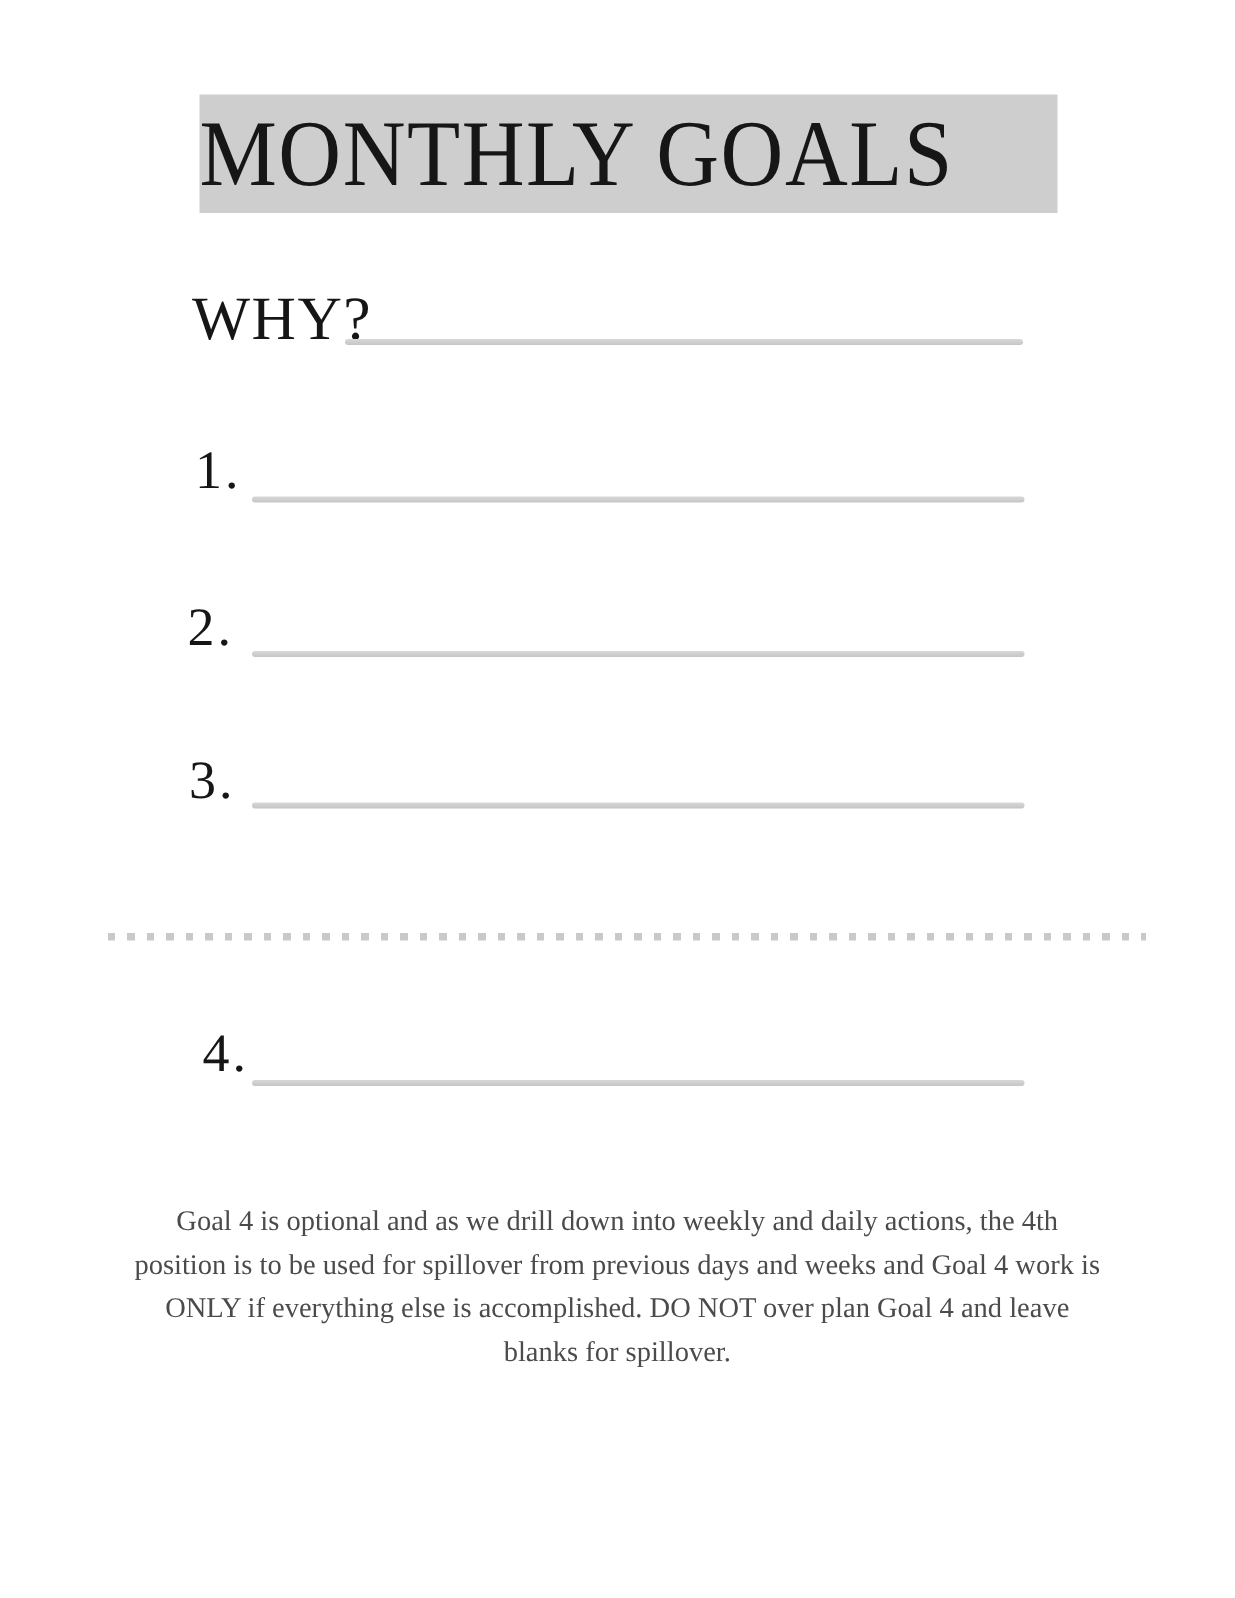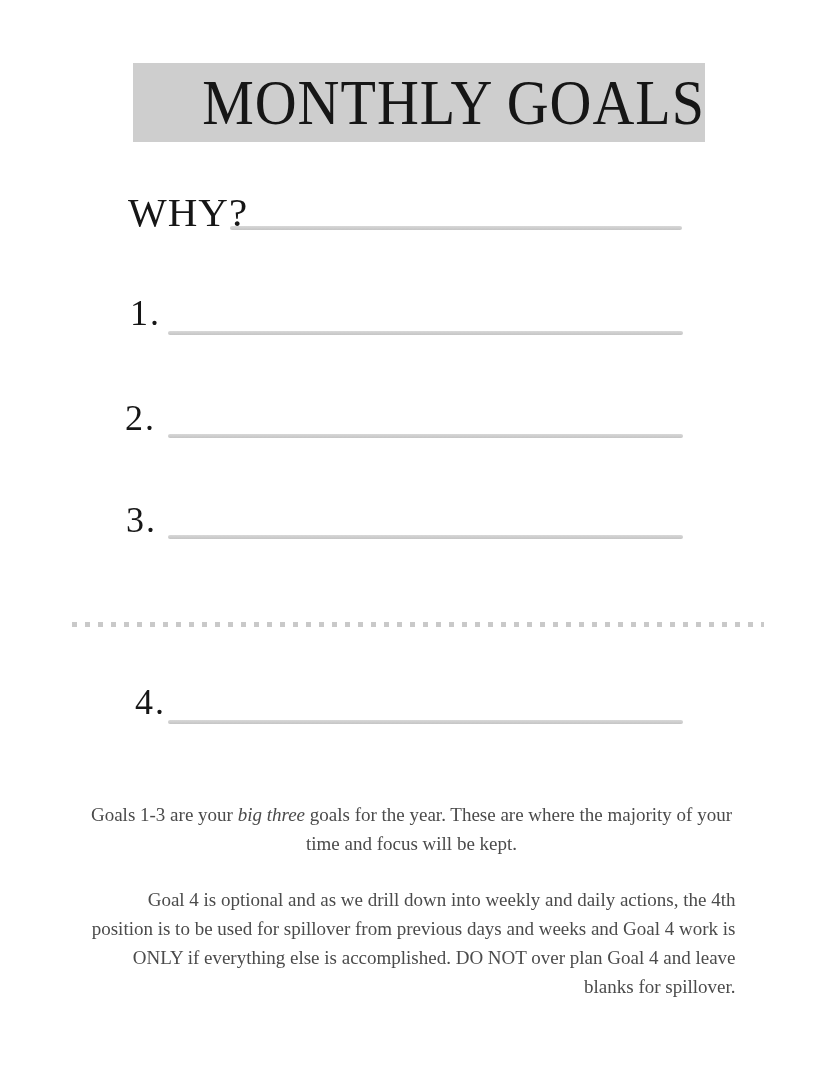--- a/index.html
+++ b/index.html
@@ -15,21 +15,21 @@
   }
 
   
   .title-banner {
     position: absolute;
     left: 133px; top: 63px;
     width: 572px; height: 79px;
     background: var(--banner-bg, #cecece);
     display: flex;
     align-items: center;
-    justify-content: flex-end;
+    justify-content: flex-start;
   }
   .title-text {
     font-size: 58px;
     font-weight: 400;
     color: var(--heading-color, #141414);
     letter-spacing: 1px;
     white-space: nowrap;
     transform: scaleY(1.08);
   }
 
@@ -120,17 +120,16 @@
   </div>
 
   <div class="dotted-divider"></div>
 
   <div class="goal-row">
     <span class="goal-number g4-num">4.</span>
     <div class="blank-line g4-line"></div>
   </div>
 
   <div class="notes">
-    <p class="note-paragraph"><span>Goals 1-3 are your </span><span class="italic">big three</span><span> goals for the year. These are where the majority of your time and focus will be kept.</span></p>
     <p class="note-paragraph">Goal 4 is optional and as we drill down into weekly and daily actions, the 4th position is to be used for spillover from previous days and weeks and Goal 4 work is ONLY if everything else is accomplished. DO NOT over plan Goal 4 and leave blanks for spillover.</p>
   </div>
 
 </div>
 
 </body></html>

